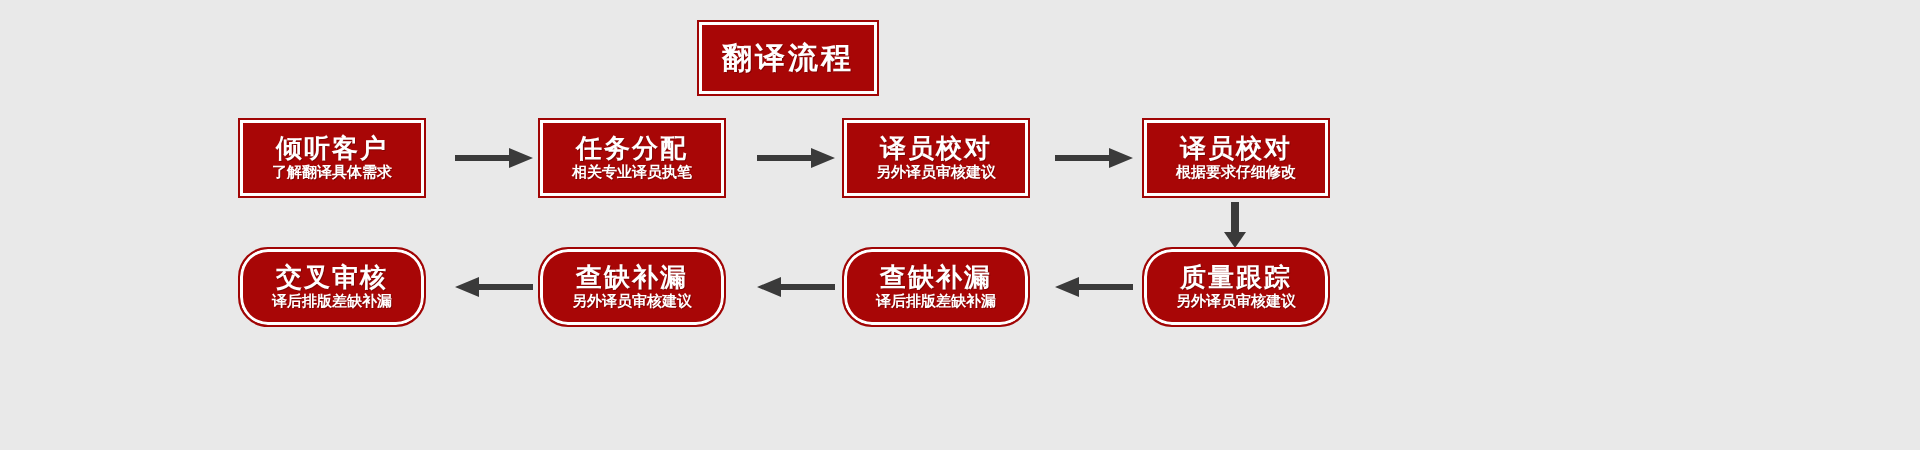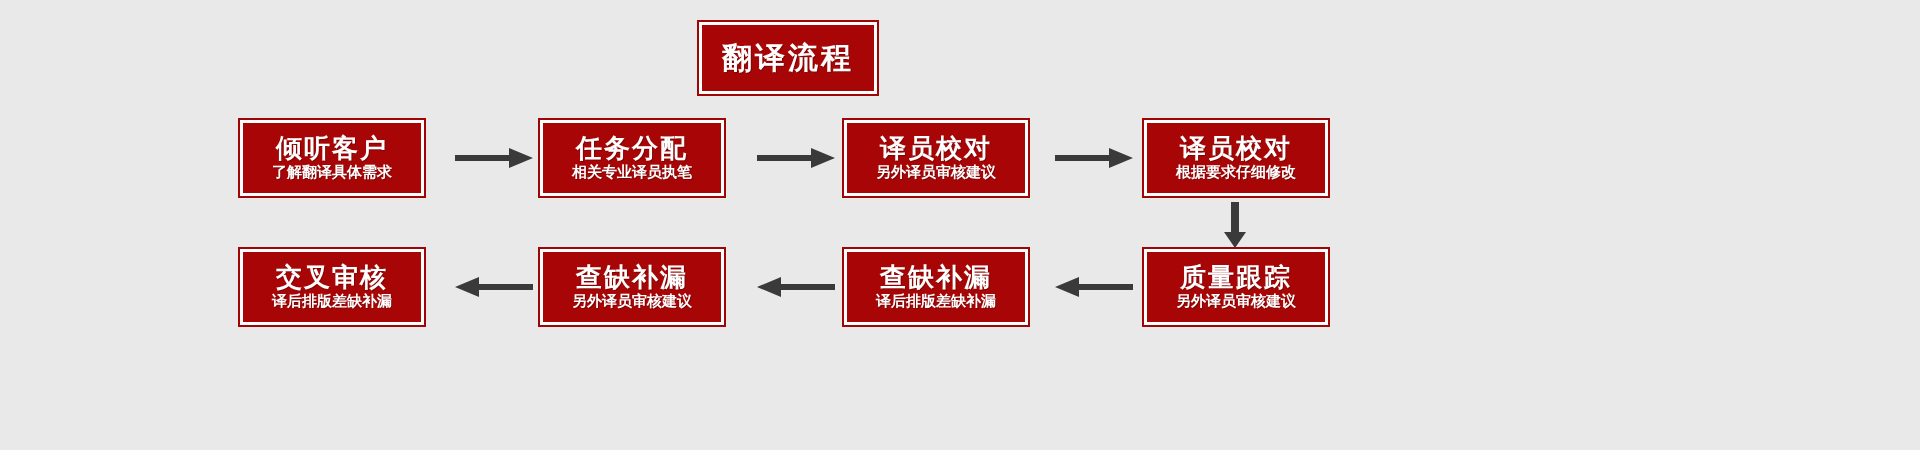--- a/index.html
+++ b/index.html
@@ -71,21 +71,21 @@
   }
   .step .node-title {
     font-size: 26px;
     margin-bottom: 3px;
   }
   .step .node-sub {
     font-size: 15px;
   }
 
   .row1 { top: 118px; }
-  .row2 { top: 247px; }
+  .row2 { top: 247px; border-radius: 30px; }
 
   .col1 { left: 238px; }
   .col2 { left: 538px; }
   .col3 { left: 842px; }
   .col4 { left: 1142px; }
 
   
   .arrow {
     position: absolute;
     color: #3a3a3a;

